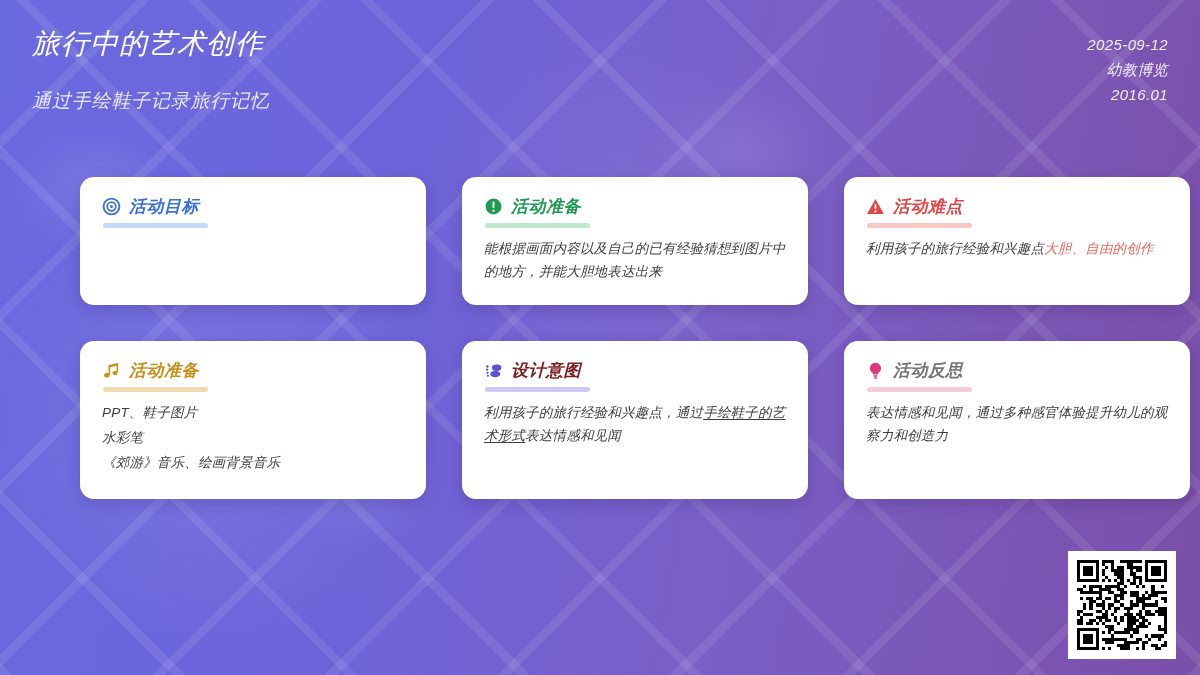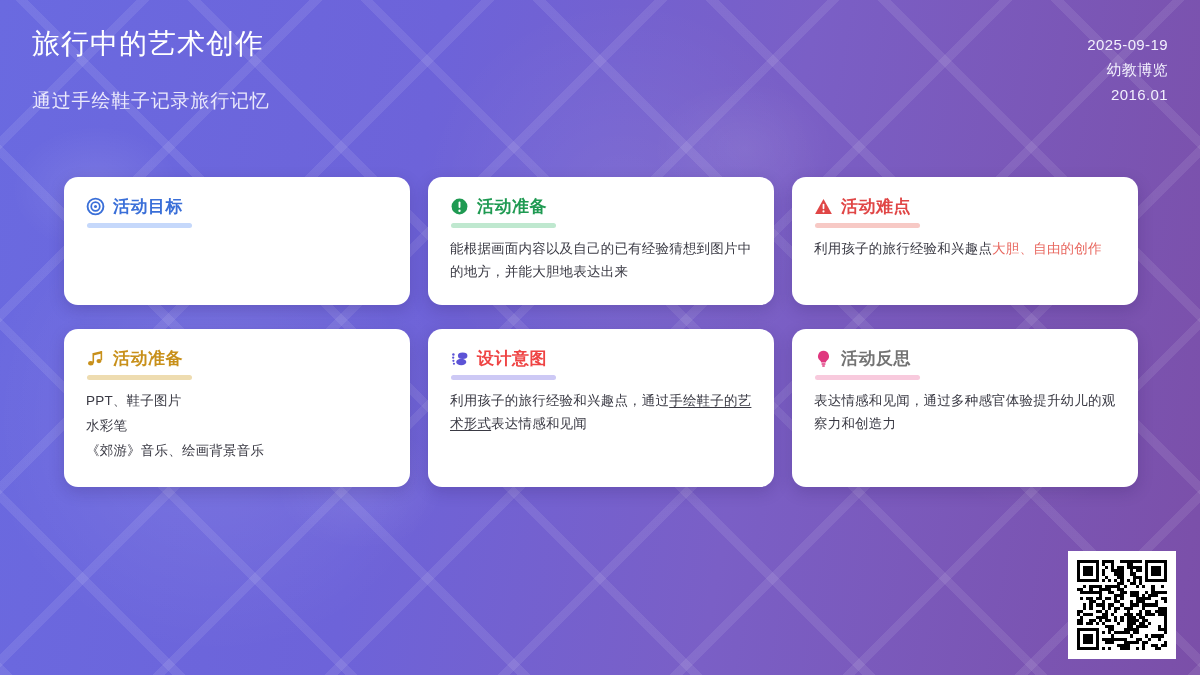--- a/index.html
+++ b/index.html
@@ -7,20 +7,21 @@
     width:1200px;height:675px;overflow:hidden;
     font-family:"Liberation Sans","DejaVu Sans",sans-serif;
     background:#6a64d8;
   }
   #slide{
     position:relative;width:1200px;height:675px;overflow:hidden;
     background:
       radial-gradient(circle at 18% 62%, rgba(255,255,255,.10) 0%, rgba(255,255,255,0) 22%),
       radial-gradient(circle at 52% 30%, rgba(255,255,255,.07) 0%, rgba(255,255,255,0) 26%),
       linear-gradient(100deg, #6a6ae0 0%, #6d63d9 34%, #7a5fc6 62%, #7b4fa8 100%);
+    font-style: italic;
   }
   
   #pattern{
     position:absolute;inset:0;pointer-events:none;
     background-image:
       repeating-linear-gradient(45deg, rgba(255,255,255,.085) 0px, rgba(255,255,255,.085) 9px, rgba(255,255,255,0) 9px, rgba(255,255,255,0) 122px),
       repeating-linear-gradient(-45deg, rgba(255,255,255,.085) 0px, rgba(255,255,255,.085) 9px, rgba(255,255,255,0) 9px, rgba(255,255,255,0) 122px);
   }
   #glow{
     position:absolute;inset:0;pointer-events:none;
@@ -43,23 +44,23 @@
     letter-spacing:.8px;margin-top:26px;white-space:nowrap;
   }
   #meta-block{
     position:absolute;right:32px;top:33px;text-align:right;
     color:#f2f0fd;font-size:15px;line-height:1.65;letter-spacing:.4px;
   }
   #meta-block div{white-space:nowrap;}
 
   
   #grid{
-    position:absolute;left:64px;top:177px;width:1072px;
+    position:absolute;left:80px;top:177px;width:1072px;
     display:grid;grid-template-columns:346px 346px 346px;
-    column-gap:18px;row-gap:24px;
+    column-gap:18px;row-gap:24px;gap:36px;
   }
   .card{
     background:#ffffff;border-radius:14px;
     box-shadow:0 5px 16px rgba(40,20,80,.20);
     padding:20px 22px 18px 22px;
     box-sizing:border-box;position:relative;
   }
   .card.row1{height:128px;}
   .card.row2{height:158px;}
 
@@ -106,21 +107,21 @@
 <div id="slide">
   <div id="pattern"></div>
   <div id="glow"></div>
 
   <div id="header">
     <div id="title-block">
       <div id="main-title">旅行中的艺术创作</div>
       <div id="sub-title">通过手绘鞋子记录旅行记忆</div>
     </div>
     <div id="meta-block">
-      <div>2025-09-19</div>
+      <div>2025-09-12</div>
       <div>幼教博览</div>
       <div>2016.01</div>
     </div>
   </div>
 
   <div id="grid">
       <div class="card row1">
         <div class="card-head">
           <span class="card-icon">
             <svg width="19" height="19" viewBox="0 0 24 24">
@@ -190,21 +191,21 @@
           <span class="card-icon">
             <svg width="19" height="19" viewBox="0 0 24 24">
               <ellipse cx="16" cy="8.6" rx="6" ry="4.1" fill="#5c53d6"></ellipse>
               <ellipse cx="14.2" cy="16.4" rx="6.4" ry="4" fill="#5c53d6"></ellipse>
               <circle cx="4.3" cy="7.0" r="1.55" fill="#5c53d6"></circle>
               <circle cx="4.0" cy="11.0" r="1.45" fill="#5c53d6"></circle>
               <circle cx="4.3" cy="14.9" r="1.4" fill="#5c53d6"></circle>
               <circle cx="5.0" cy="18.6" r="1.35" fill="#5c53d6"></circle>
             </svg>
           </span>
-          <span class="card-title" style="color: #ef4444;">设计意图</span>
+          <span class="card-title" style="color: #7f1d1d;">设计意图</span>
         </div>
         <div class="title-bar" style="background: rgb(205, 201, 245);"></div>
         <div class="card-body">
           <div><span>利用孩子的旅行经验和兴趣点，通过</span><span class="ul">手绘鞋子的艺术形式</span><span>表达情感和见闻</span></div>
         </div>
       </div>
       <div class="card row2">
         <div class="card-head">
           <span class="card-icon">
             <svg width="19" height="19" viewBox="0 0 24 24">

